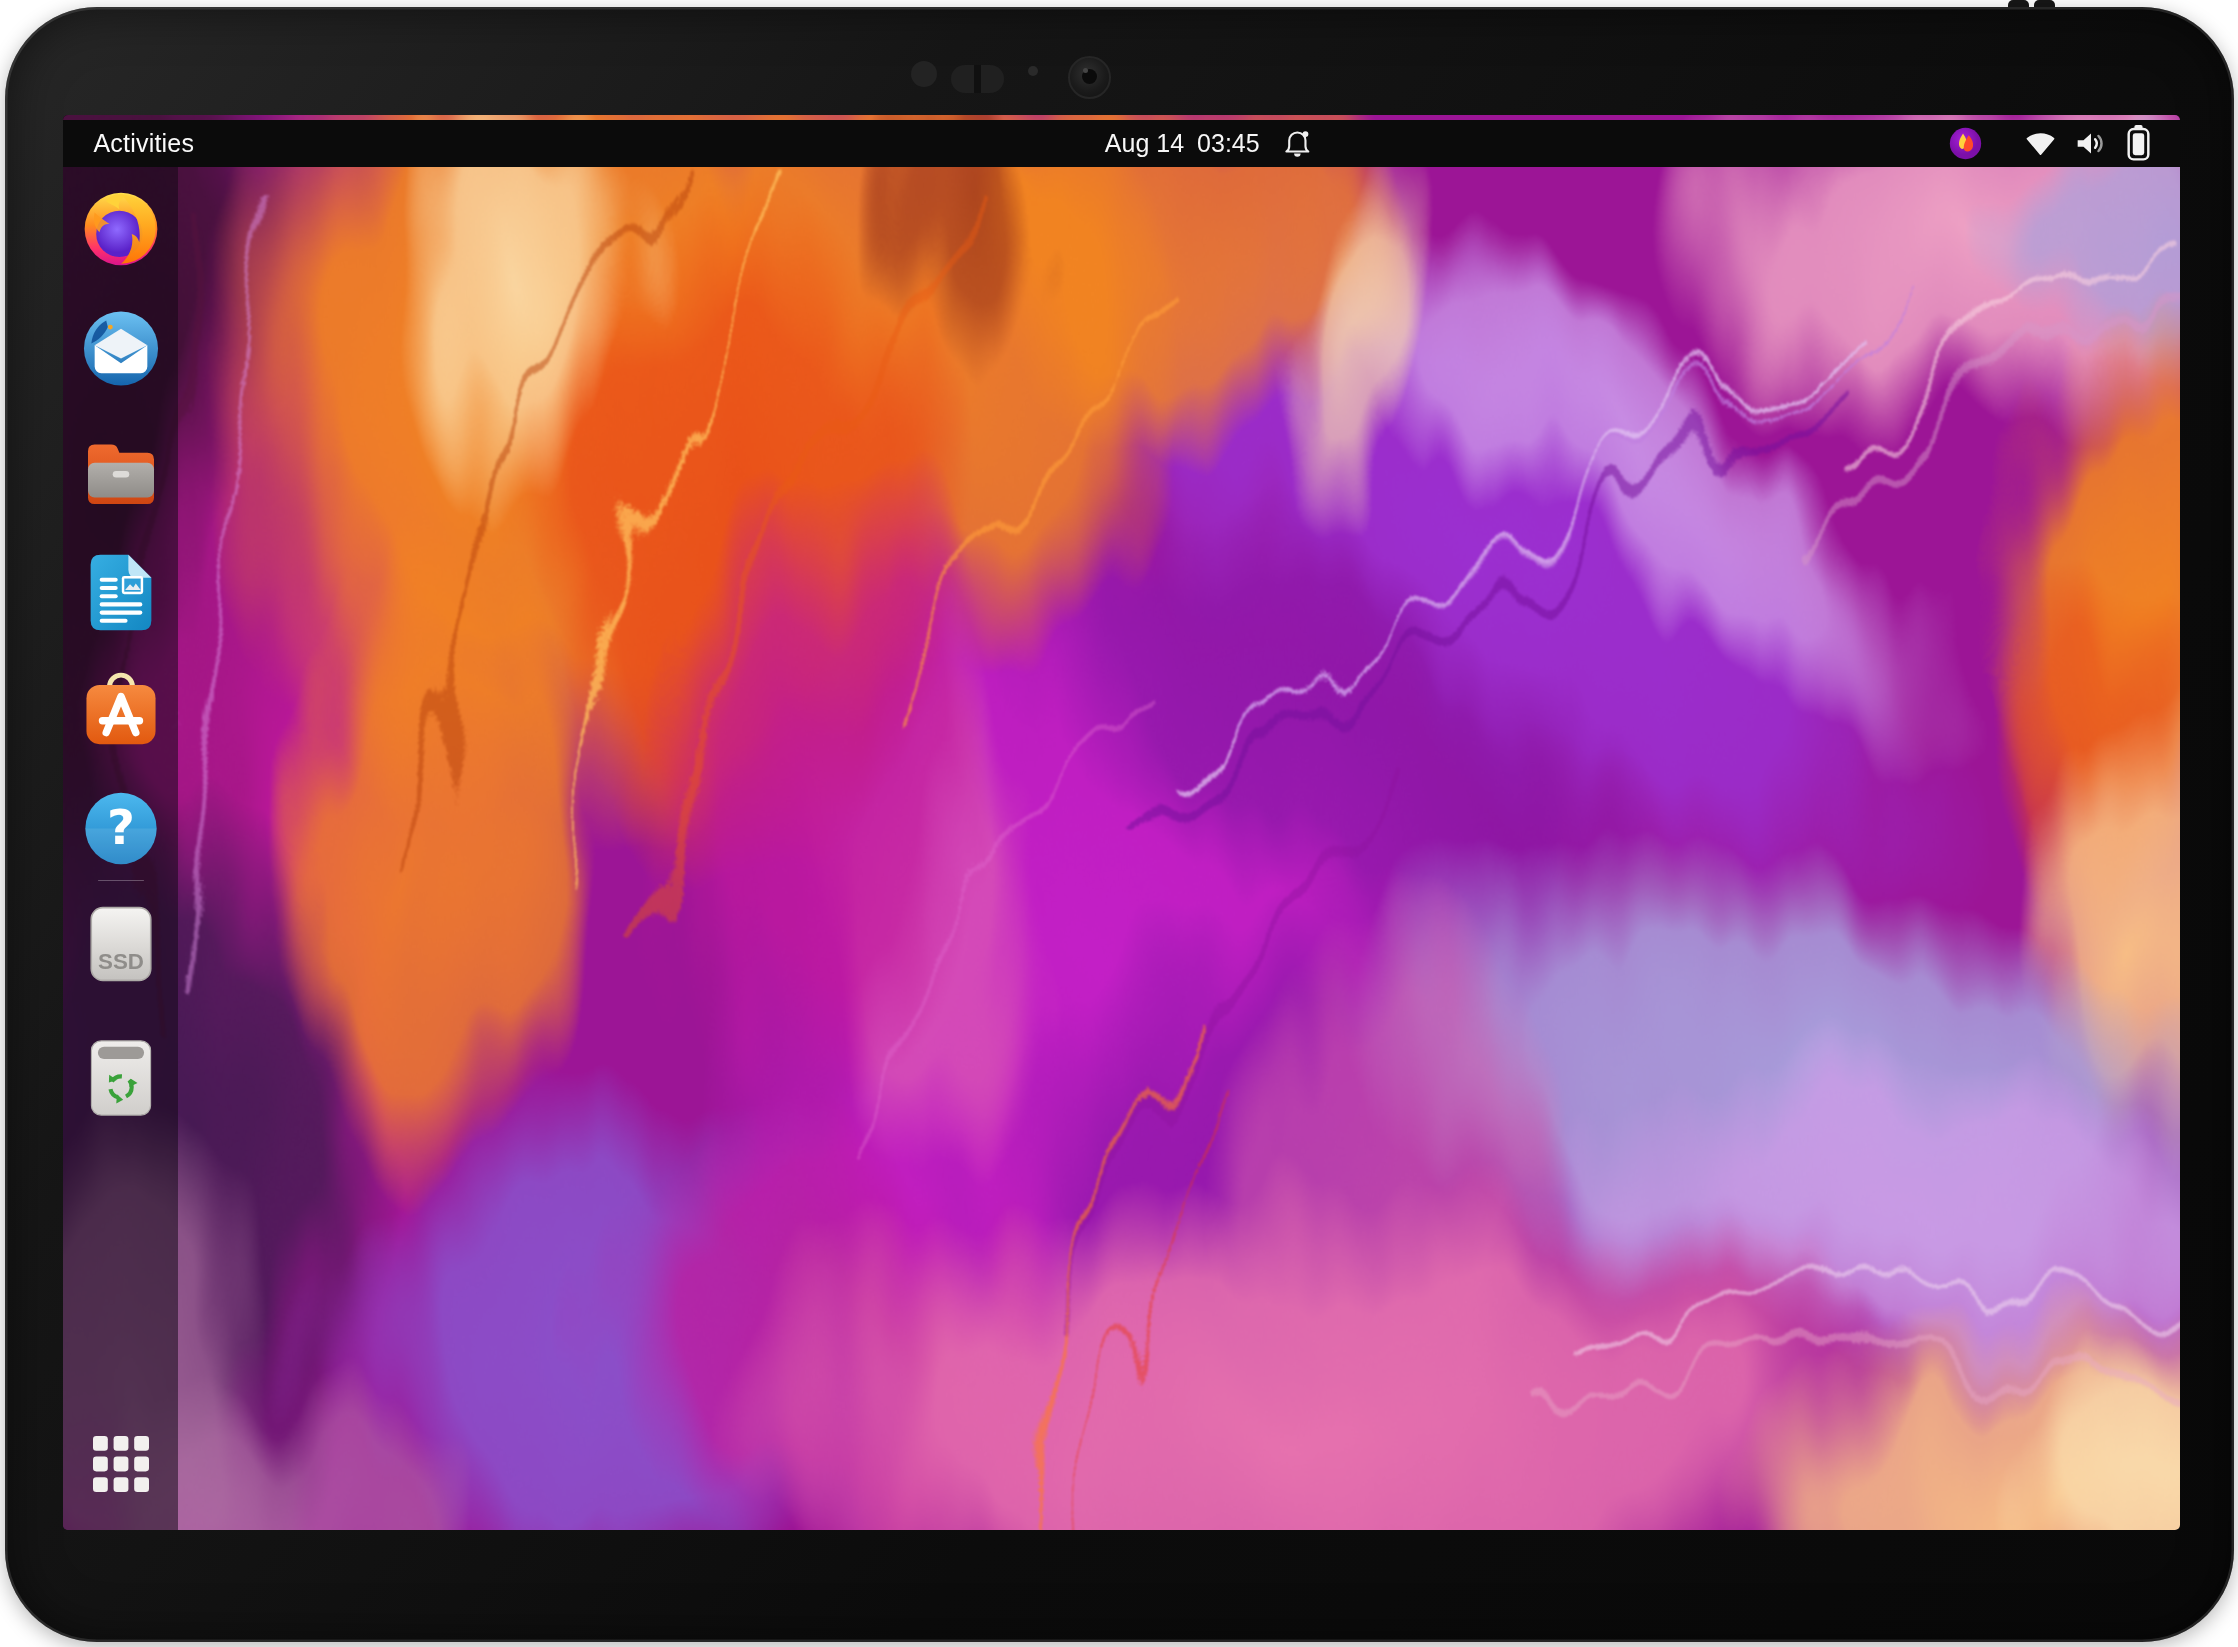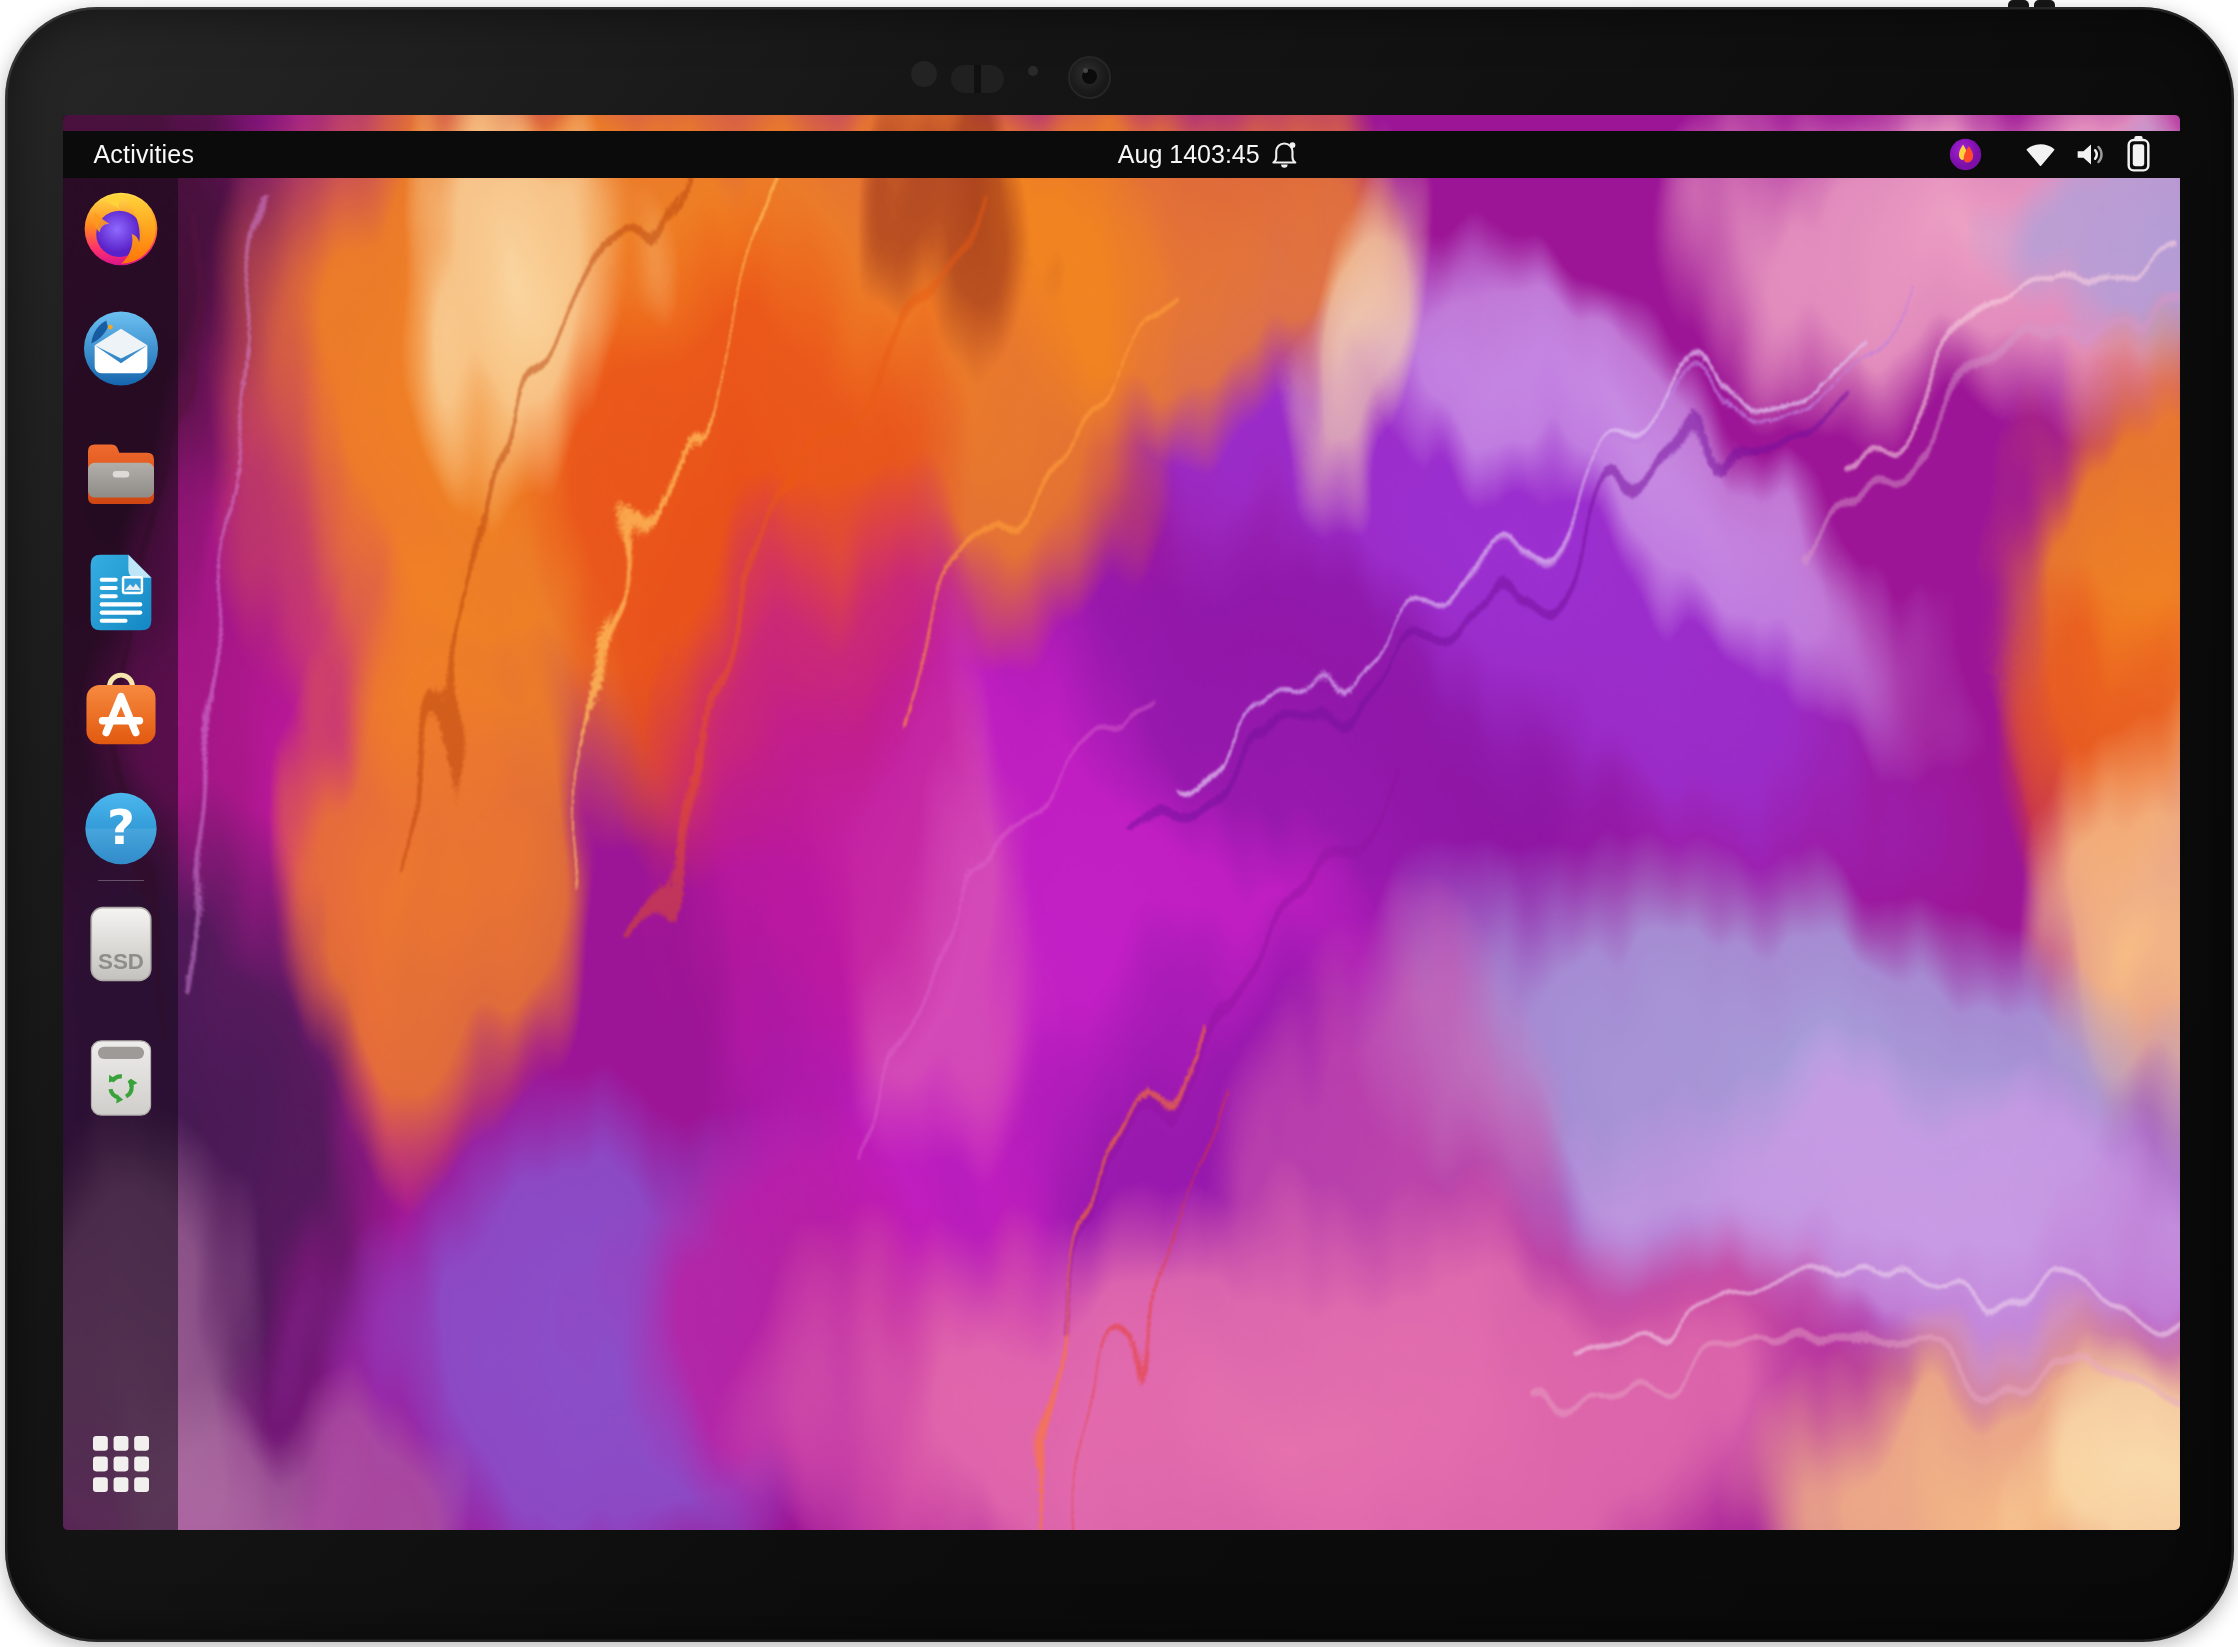--- a/index.html
+++ b/index.html
@@ -19,26 +19,26 @@
         border:2.5px solid #262626;box-sizing:border-box;}
   .lens i{position:absolute;left:11.5px;top:11.5px;width:15px;height:15px;border-radius:50%;background:#0b0b0b;display:block;}
   .lens b{position:absolute;left:13px;top:10px;width:5px;height:5px;border-radius:50%;background:#454545;display:block;}
 
   
   .screen{position:absolute;left:58px;top:108px;width:2117px;height:1415px;background:#000;
           border-radius:5px;overflow:hidden;}
   .wallpaper{position:absolute;left:0;top:0;width:2117px;height:1415px;}
 
   
-  .topbar{position:absolute;left:0;top:16px;width:100%;height:47px;background:#0b0b0b;color:#f6f6f6;
+  .topbar{position:absolute;left:0;top:5px;width:100%;height:47px;background:#0b0b0b;color:#f6f6f6;
           display:flex;align-items:center;z-index:5;}
   .activities{position:absolute;left:30.5px;top:0;height:47px;display:flex;align-items:center;
               font-size:25px;font-weight:500;color:#fafafa;letter-spacing:0.2px;}
   .clock-group{position:absolute;left:calc(50% + 86px);transform:translateX(-50%);top:0;height:47px;
-               display:flex;align-items:center;font-size:25px;font-weight:500;color:#f7f7f7;}
+               display:flex;align-items:center;gap:13px;font-size:25px;font-weight:500;color:#f7f7f7;}
   .clock-group .bell{margin-left:11.5px;display:flex;align-items:center;}
   .tray{position:absolute;right:30px;top:0;height:47px;display:flex;align-items:center;}
   .tray .t-gap-a{width:43px;} .tray .t-gap{width:20px;} .tray .t-gap-b{width:21.4px;}
 
   
   .dock{position:absolute;left:0;top:47px;width:115px;height:1368px;background:rgba(16,7,20,.52);z-index:4;}
   .di{position:absolute;left:50%;transform:translateX(-50%);}
   .dock-divider{position:absolute;left:50%;transform:translateX(-50%);top:718px;width:46px;height:1.6px;
                 background:rgba(255,255,255,.28);border-radius:0.8px;}
 </style>

